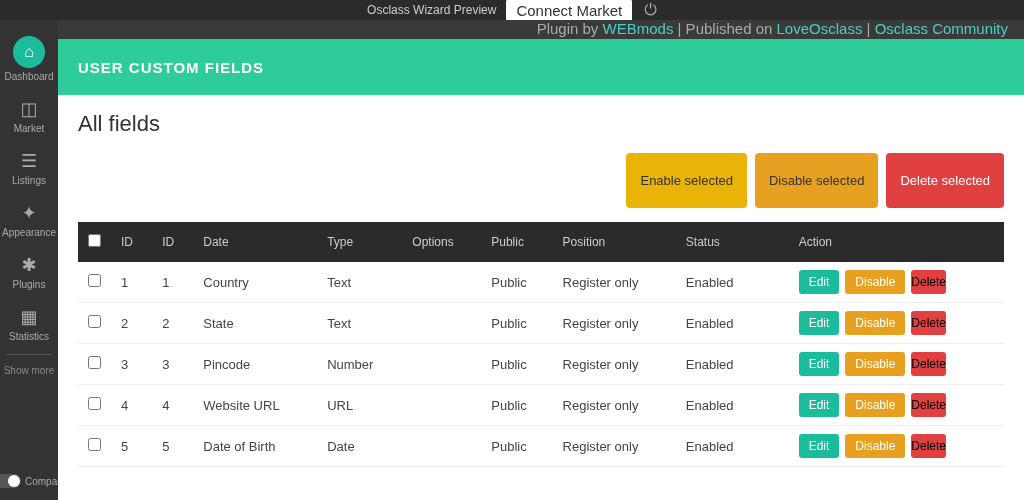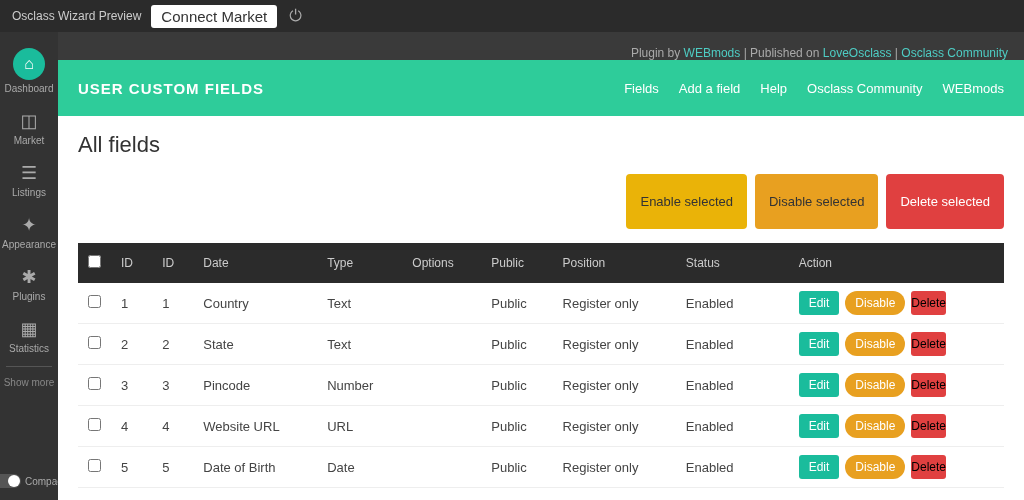--- a/index.html
+++ b/index.html
@@ -1,25 +1,25 @@
 <!DOCTYPE html>
 <html><head>
   <meta charset="utf-8">
   <style>
     * { box-sizing: border-box; margin: 0; padding: 0; }
     body { font-family: Arial, sans-serif; font-size: 13px; background: #f0f0f0; display: flex; flex-direction: column; height: 500px; overflow: hidden; }
 
     
     .top-bar {
       background: #2b2b2b;
-      height: 32px;
+      height: 20px;
       display: flex;
       align-items: center;
       padding: 0 12px;
-      justify-content: flex-start;
+      justify-content: center;
       flex-shrink: 0;
       gap: 12px;
     }
     .top-bar-left { display: flex; align-items: center; gap: 10px; }
     .top-bar-title { color: #ccc; font-size: 12px; }
     .connect-market-btn {
       background: #fff;
       border: none;
       border-radius: 3px;
       padding: 3px 10px;
@@ -77,26 +77,26 @@
       width: 12px; height: 12px; background: #fff; border-radius: 50%;
       position: absolute; top: 1px; right: 1px;
     }
 
     
     .content-area { flex: 1; display: flex; flex-direction: column; overflow: hidden; }
 
     
     .plugin-bar {
       background: #3a3a3a;
-      height: 28px;
-      display: flex;
-      align-items: flex-end;
+      height: 19px;
+      display: flex;
+      align-items: flex-start;
       justify-content: flex-end;
       padding: 0 16px;
-      font-size: 12px;
+      font-size: 15px;
       color: #aaa;
       flex-shrink: 0;
     }
     .plugin-bar a { color: #4ecdc4; text-decoration: none; }
 
     
     .header-bar {
       background: #2ecc9a;
       height: 56px;
       display: flex;
@@ -121,21 +121,21 @@
     
     .fields-table { width: 100%; border-collapse: collapse; }
     .fields-table thead tr { background: #2b2b2b; }
     .fields-table thead th { color: #ccc; font-weight: normal; padding: 12px 10px; text-align: left; font-size: 12px; }
     .fields-table tbody tr { border-bottom: 1px solid #eee; }
     .fields-table tbody td { padding: 8px 10px; color: #444; vertical-align: middle; }
     .checkbox-cell { width: 20px; }
 
     .cell-actions { display: flex; gap: 6px; }
     .btn-edit { background: #1abc9c; border: none; border-radius: 3px; padding: 5px 10px; color: #fff; font-size: 12px; cursor: pointer; }
-    .btn-row-disable { background: #e8a020; border: none; border-radius: 12px; padding: 5px 10px; color: #fff; font-size: 12px; cursor: pointer; }
+    .btn-row-disable { background: #e8a020; border: none; border-radius: 3px; padding: 5px 10px; color: #fff; font-size: 12px; cursor: pointer; }
     .btn-row-delete { background: #e04040; border: none; border-radius: 3px; padding: 5px 0; color: #000000; font-size: 12px; cursor: pointer; text-align: right; }
 
     input[type="checkbox"] { cursor: pointer; }
   </style>
 </head>
 <body>
 
 <div class="top-bar">
   <div class="top-bar-left">
     <span class="top-bar-title">Osclass Wizard Preview</span>
@@ -182,27 +182,20 @@
   </div>
 
   <div class="content-area">
 
     <div class="plugin-bar">
       <span>Plugin by <a>WEBmods</a> | Published on <a>LoveOsclass</a> | <a>Osclass Community</a></span>
     </div>
 
     <div class="header-bar">
       <span class="header-title">USER CUSTOM FIELDS</span>
-      <nav class="header-nav">
-        <a>Fields</a>
-        <a>Add a field</a>
-        <a>Help</a>
-        <a>Osclass Community</a>
-        <a>WEBmods</a>
-      </nav>
     </div>
 
     <div class="page-content">
       <h1 class="page-title">All fields</h1>
 
       <div class="action-row">
         <button class="btn-enable">Enable selected</button>
         <button class="btn-disable">Disable selected</button>
         <button class="btn-delete-sel">Delete selected</button>
       </div>

